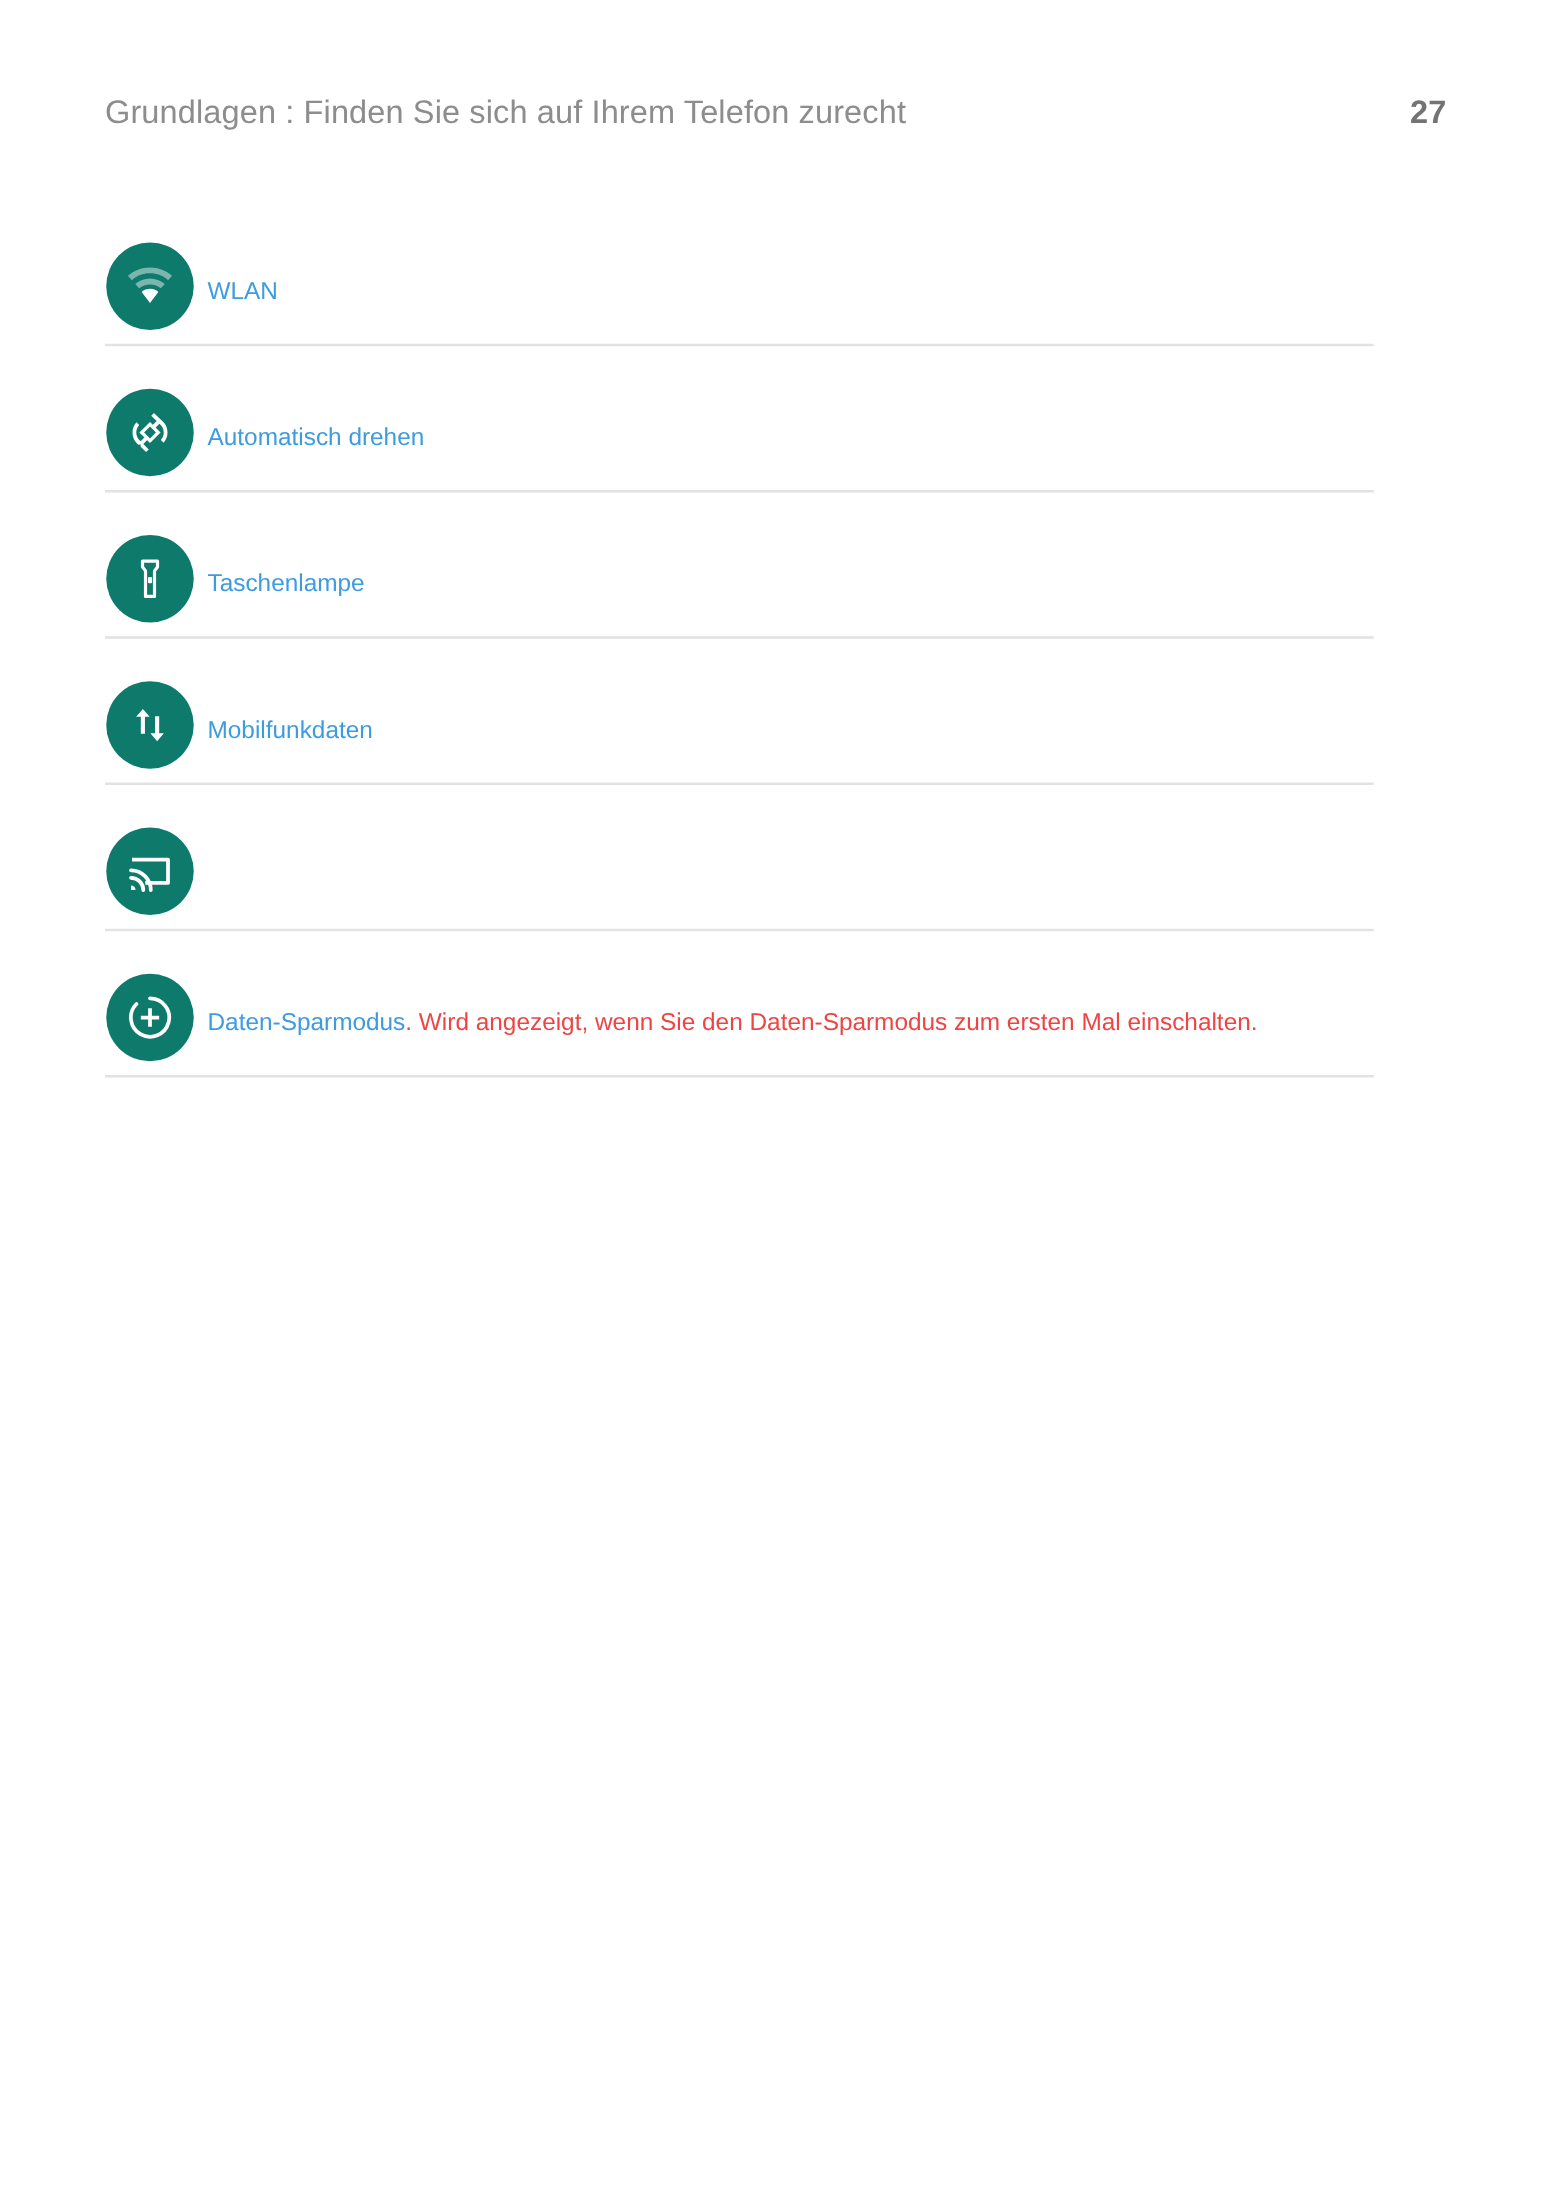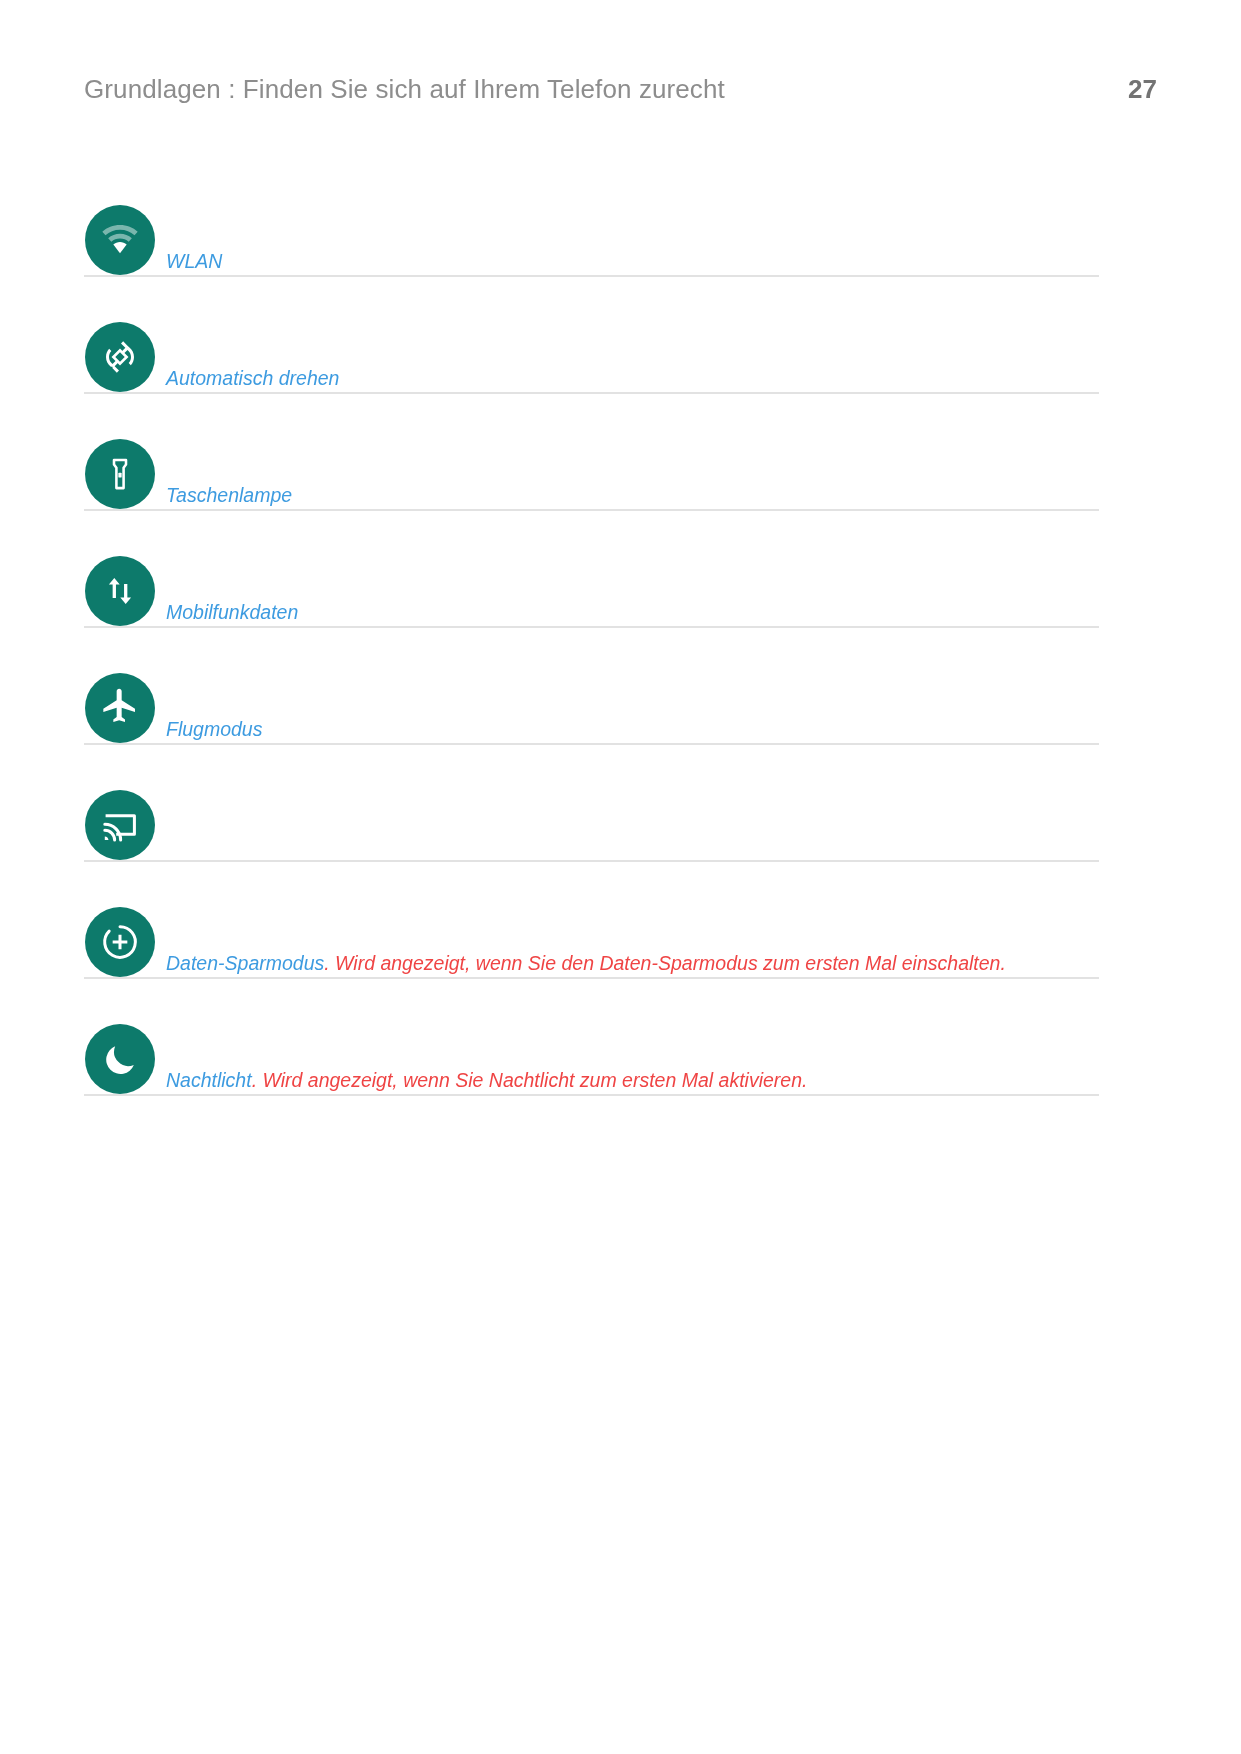--- a/index.html
+++ b/index.html
@@ -50,25 +50,24 @@
   .feature-list {
     position: absolute;
     left: 84px;
     top: 160px;
     width: 1015px;
   }
 
   .feature-row {
     position: relative;
     display: flex;
-    align-items: flex-end;
+    align-items: center;
     min-height: 117px;
     padding-top: 22px;
     border-bottom: 2px solid #e2e2e2;
-    font-style: italic;
   }
   .feature-row:first-child {
     border-top: none;
   }
 
   .icon-cell {
     flex: 0 0 70px;
     width: 70px;
     height: 70px;
     margin-left: 1px;
@@ -156,55 +155,35 @@
               <path fill="#ffffff" d="M8.2 3.4 4.6 7.6h2.5v9.1h2.2V7.6h2.5L8.2 3.4z"></path>
               <path fill="#ffffff" d="M15.8 20.6l3.6-4.2h-2.5V7.3h-2.2v9.1h-2.5l3.6 4.2z"></path>
             </svg>
           </div>
         </div>
         <div class="text-cell"><span class="link">Mobilfunkdaten</span></div>
       </div>
       <div class="feature-row">
         <div class="icon-cell">
           <div class="icon-badge">
-            <svg width="40" height="40" viewBox="0 0 24 24">
-              <path fill="#ffffff" d="M21 14.4v-2l-8-5V1.9c0-.8-.7-1.5-1.5-1.5S10 1.1 10 1.9v5.5l-8 5v2l8-2.5v5.5l-2 1.5v1.5l3.5-1 3.5 1v-1.5l-2-1.5v-5.5l8 2.5z"></path>
-            </svg>
-          </div>
-        </div>
-        <div class="text-cell"><span class="link">Flugmodus</span></div>
-      </div>
-      <div class="feature-row">
-        <div class="icon-cell">
-          <div class="icon-badge">
             <svg width="38" height="38" viewBox="0 0 24 24">
               <path fill="none" stroke="#ffffff" stroke-width="1.9" stroke-linejoin="round" d="M2.9 6.1h18.2v11.8H9.6"></path>
               <path fill="#ffffff" d="M2.4 19.2v2.3h2.3c0-1.3-1-2.3-2.3-2.3z"></path>
               <path fill="none" stroke="#ffffff" stroke-width="1.9" stroke-linecap="round" d="M2.4 15.3c3.4 0 6.2 2.8 6.2 6.2"></path>
               <path fill="none" stroke="#ffffff" stroke-width="1.9" stroke-linecap="round" d="M2.4 11.5c5.5 0 10 4.5 10 10"></path>
             </svg>
           </div>
         </div>
       </div>
       <div class="feature-row">
         <div class="icon-cell">
           <div class="icon-badge">
             <svg width="40" height="40" viewBox="0 0 24 24">
               <path fill="none" stroke="#ffffff" stroke-width="1.8" stroke-linecap="round" d="M12 2.8a9.2 9.2 0 1 1-6.5 2.7"></path>
               <path fill="#ffffff" d="M11.1 7.6h1.8v3.5h3.5v1.8h-3.5v3.5h-1.8v-3.5H7.6v-1.8h3.5V7.6z"></path>
             </svg>
           </div>
         </div>
         <div class="text-cell"><span class="link">Daten-Sparmodus</span><span class="desc">. Wird angezeigt, wenn Sie den Daten-Sparmodus zum ersten Mal einschalten.</span></div>
       </div>
-      <div class="feature-row">
-        <div class="icon-cell">
-          <div class="icon-badge">
-            <svg width="40" height="40" viewBox="0 0 24 24">
-              <path fill="#ffffff" d="M20.3 15.6A8.6 8.6 0 0 1 9.1 4.4 8.6 8.6 0 1 0 20.3 15.6z"></path>
-            </svg>
-          </div>
-        </div>
-        <div class="text-cell"><span class="link">Nachtlicht</span><span class="desc">. Wird angezeigt, wenn Sie Nachtlicht zum ersten Mal aktivieren.</span></div>
-      </div>
     </div>
 
 </div>
 
 </body></html>

